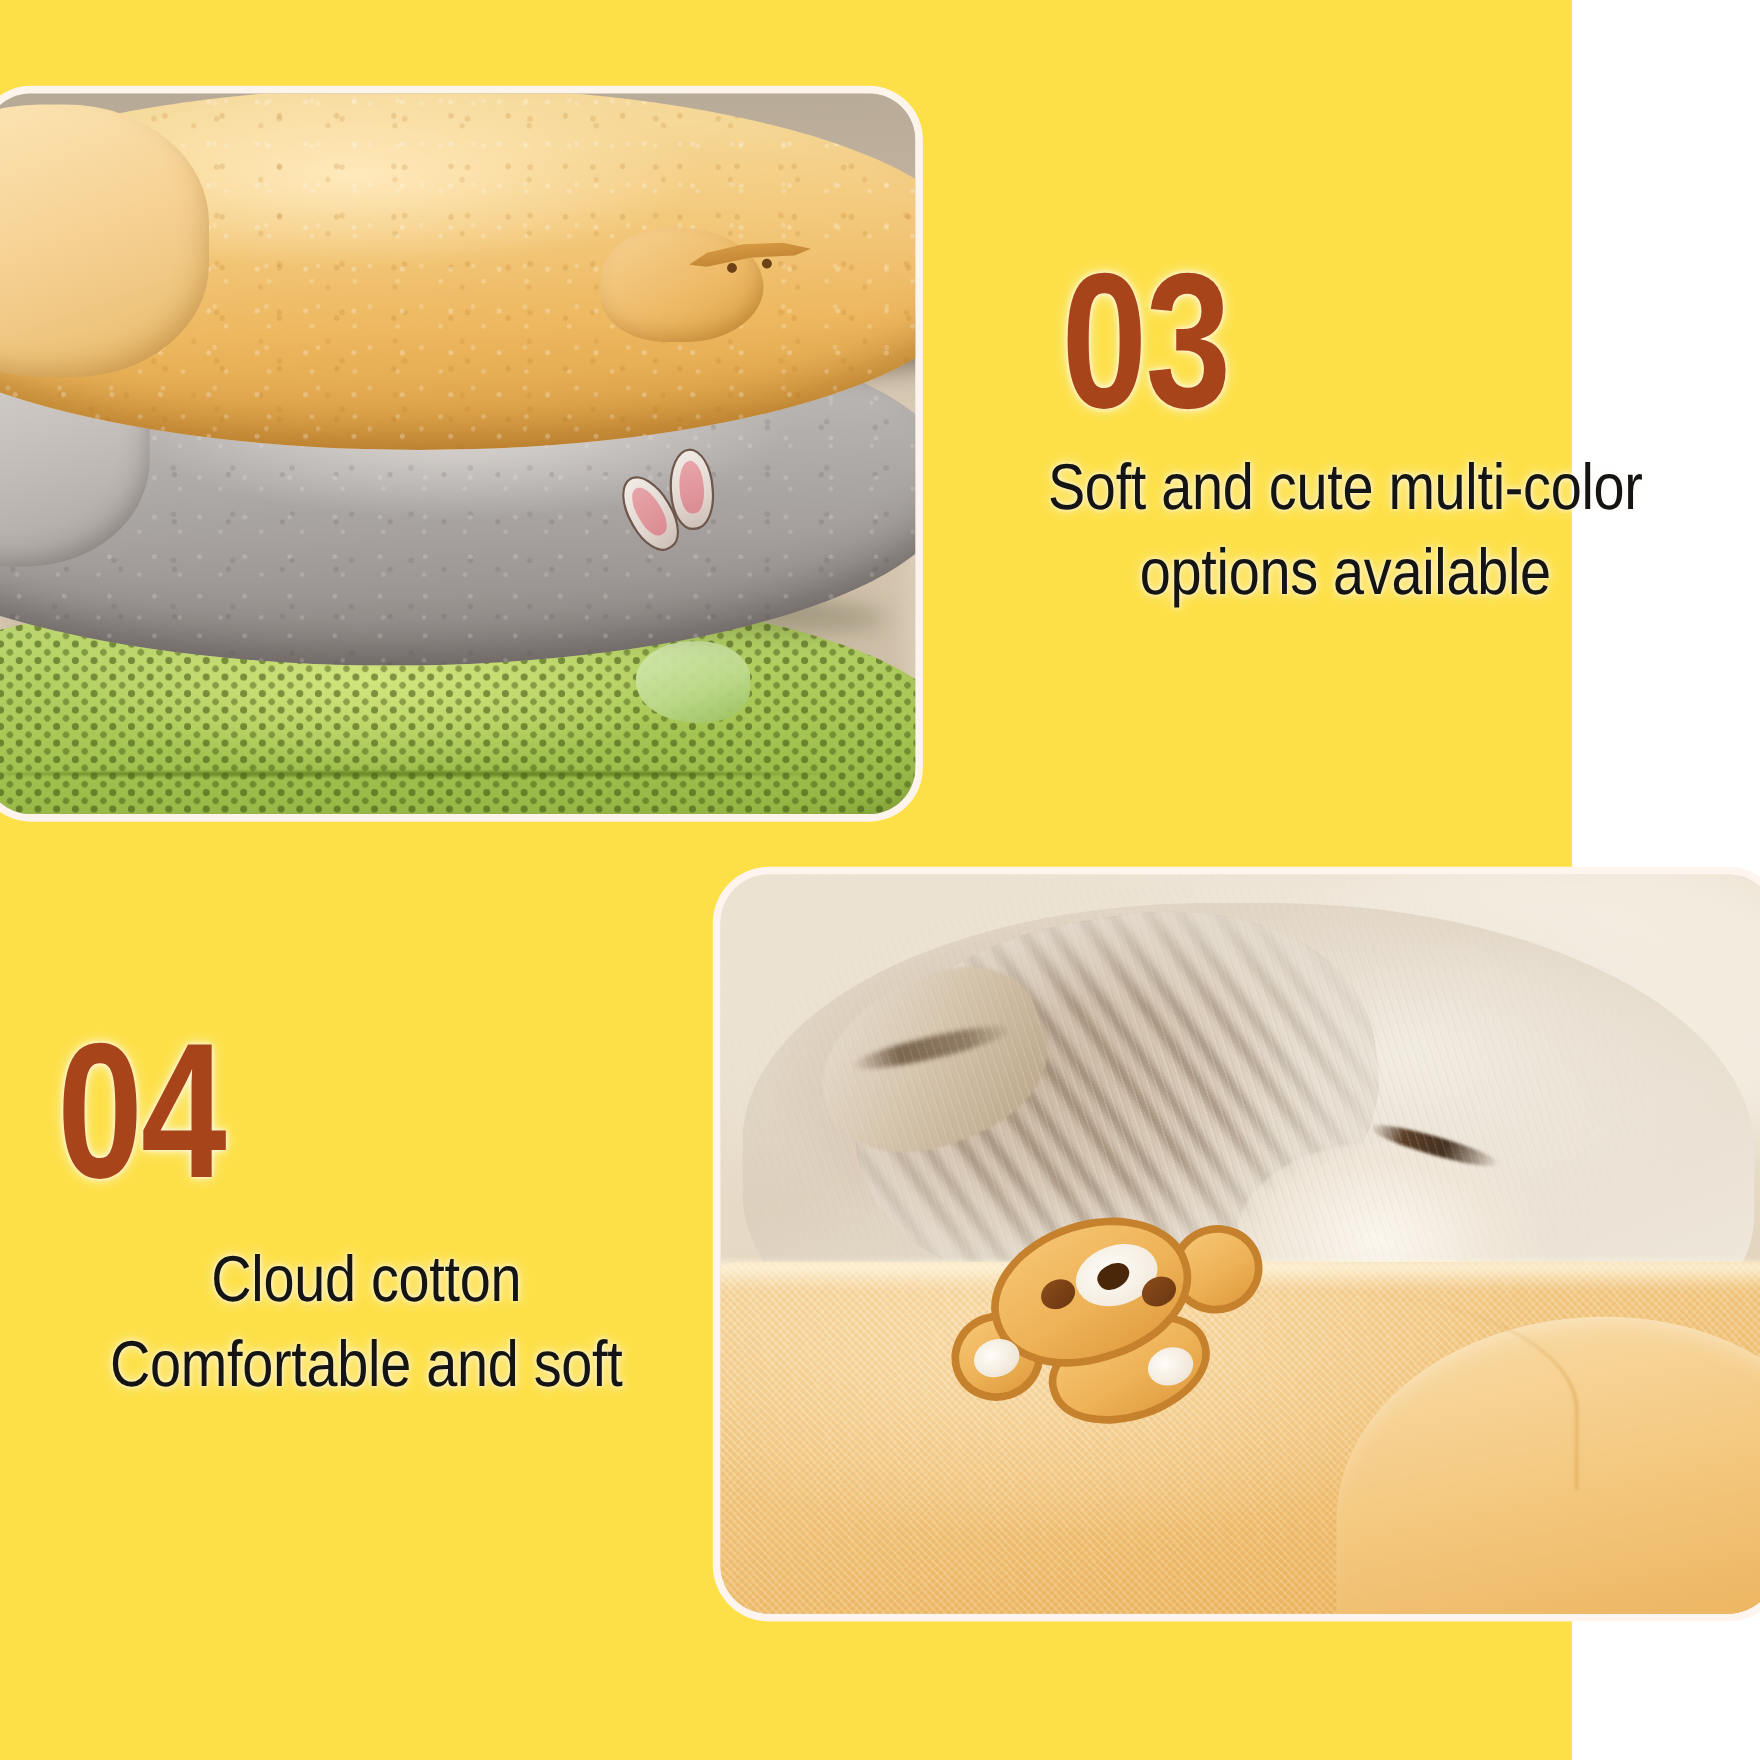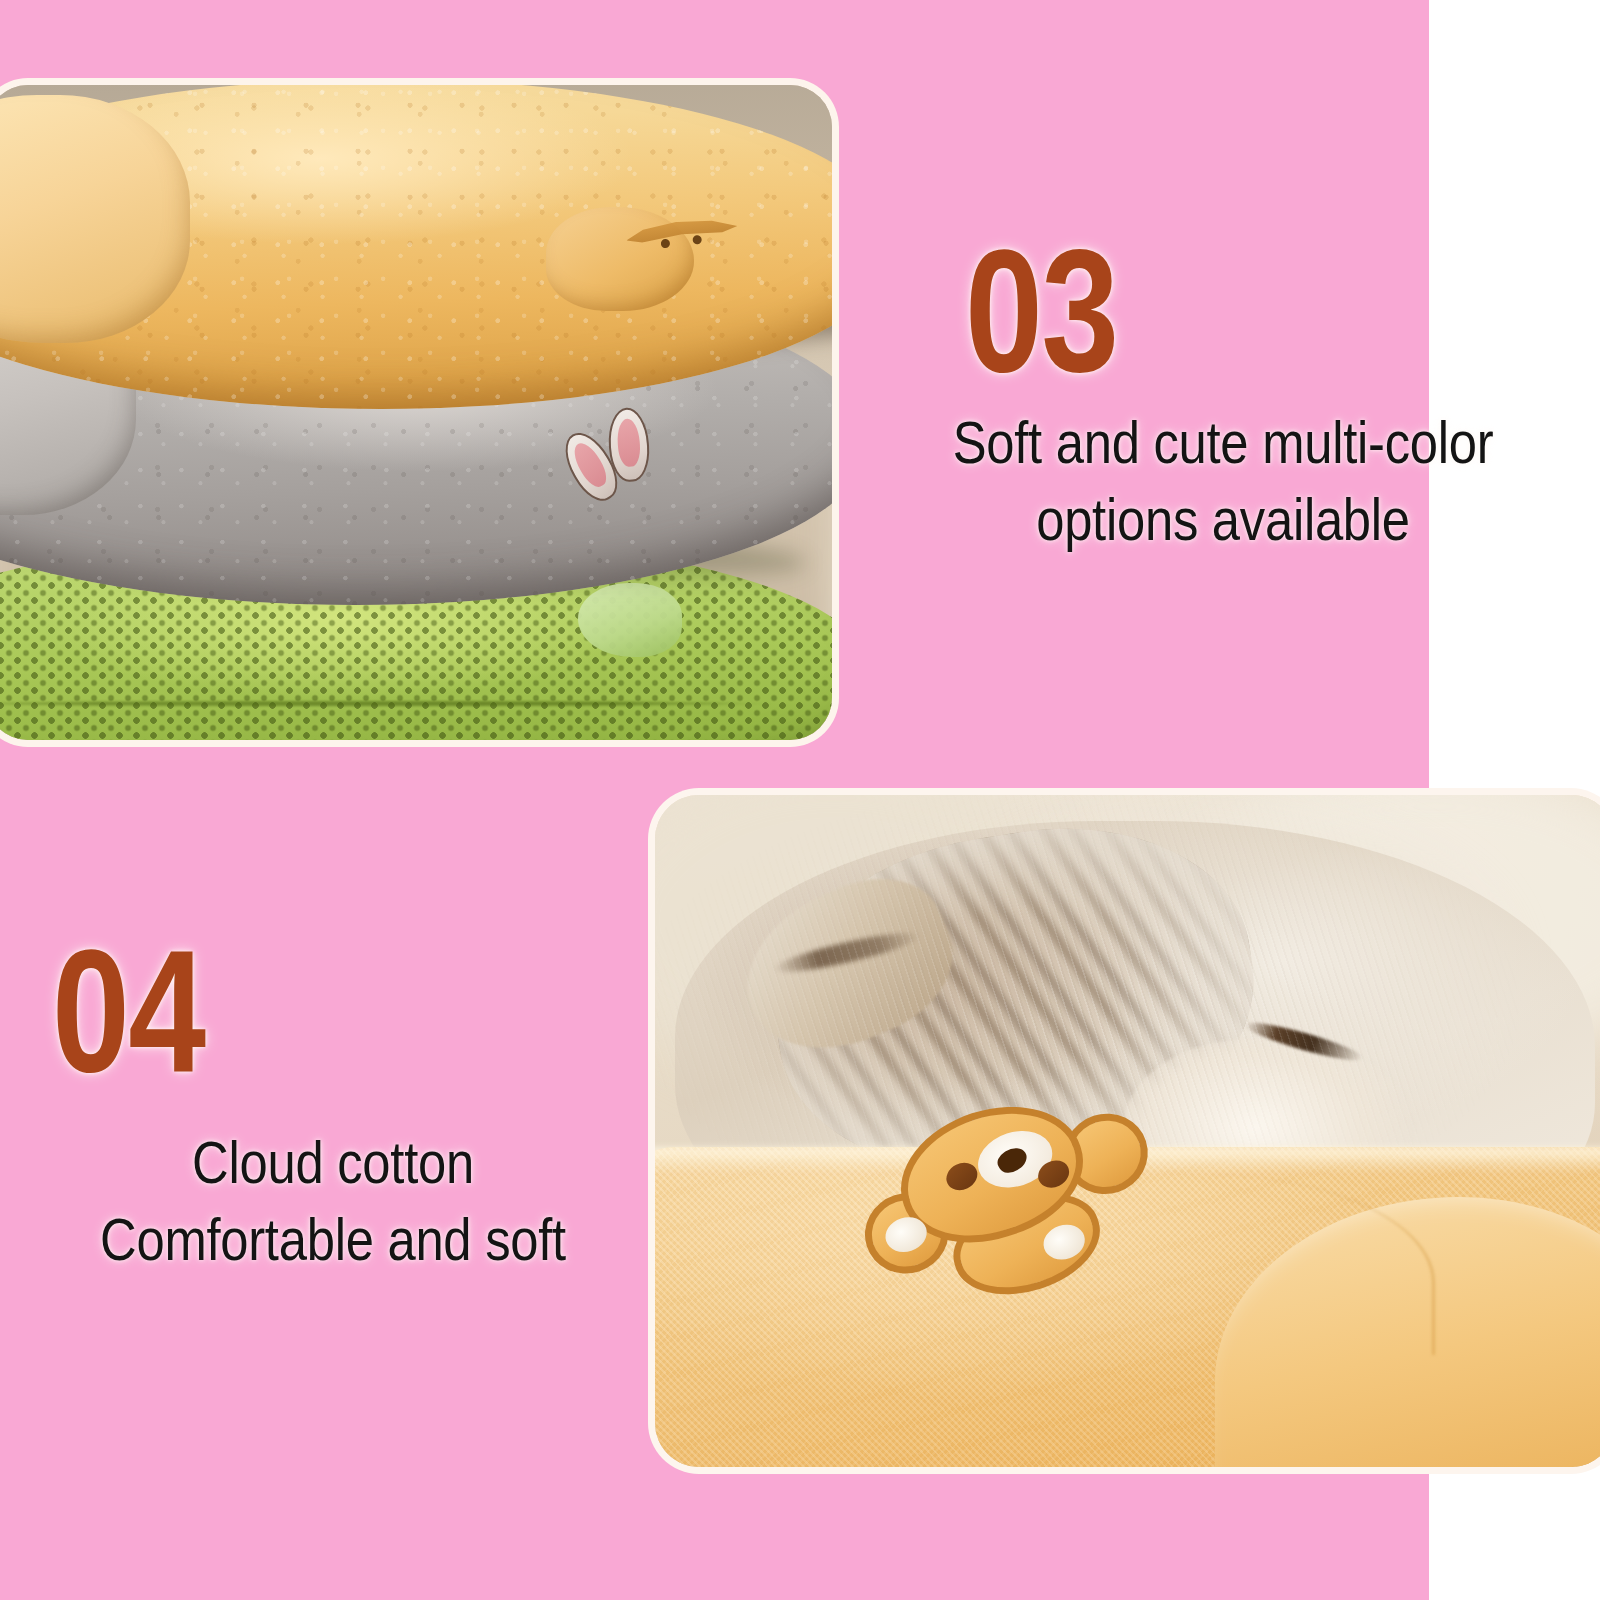--- a/index.html
+++ b/index.html
@@ -7,21 +7,21 @@
 
   html, body {
     width:1600px; height:1600px;
     overflow:hidden;
     font-family:"Liberation Sans", sans-serif;
   }
 
   #page {
     position:relative;
     width:1429px; height:1600px;
-    background:#f9a8d4;
+    background:#fde047;
   }
 
   
   .photo-stack {
     position:absolute;
     left:-14px; top:85px;
     width:846px; height:655px;
     border-radius:42px;
     overflow:hidden;
     background:#cdbba6;

